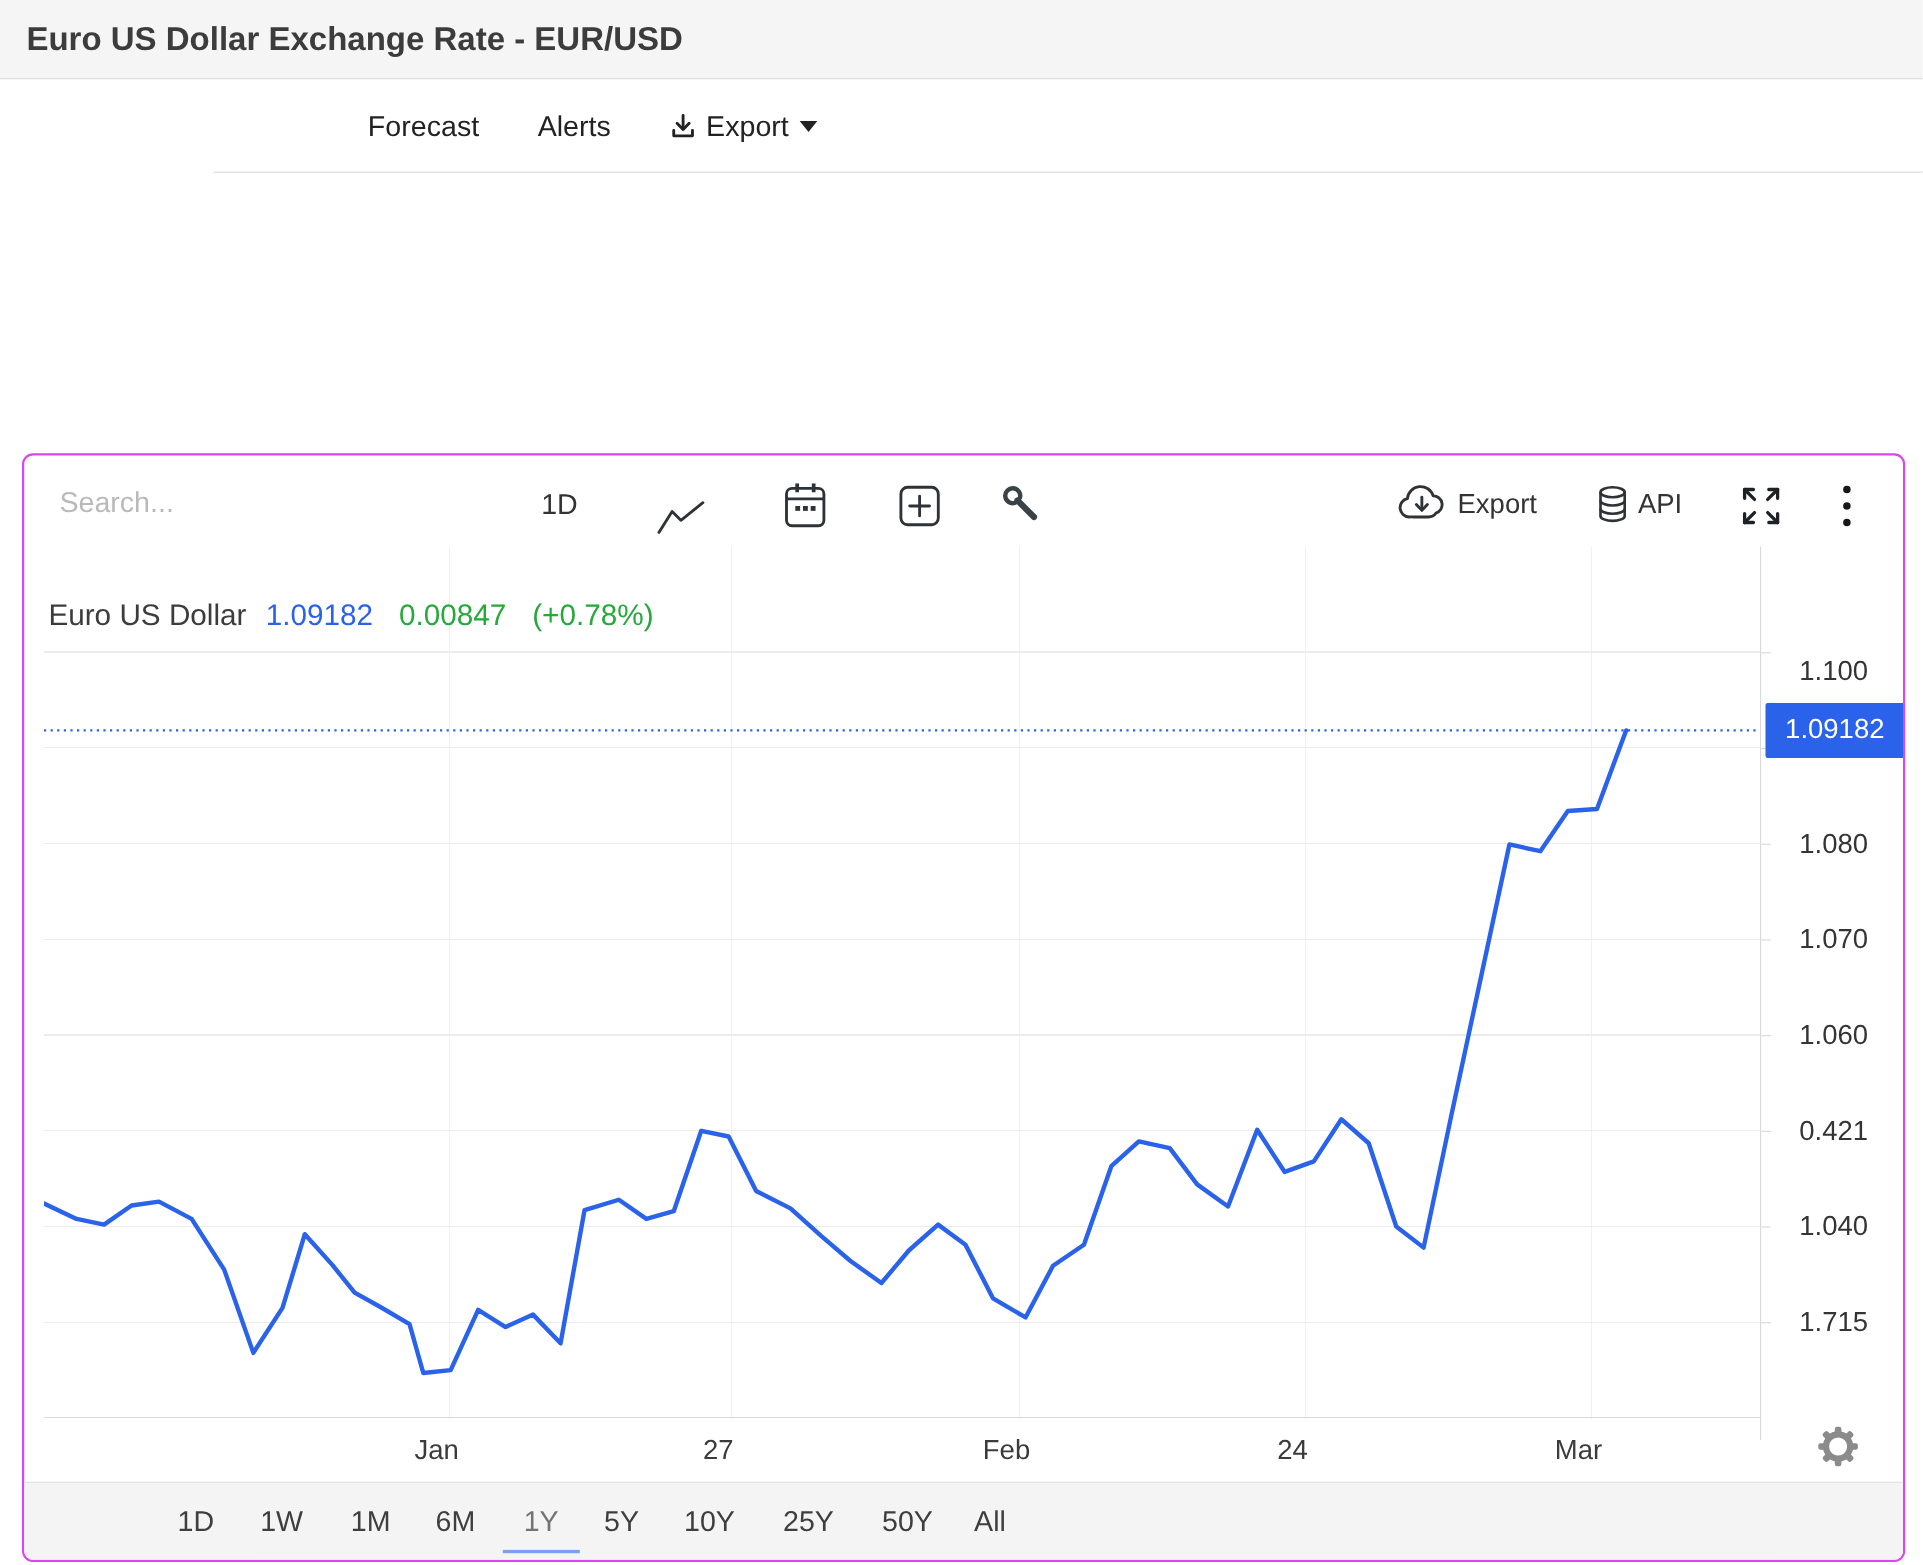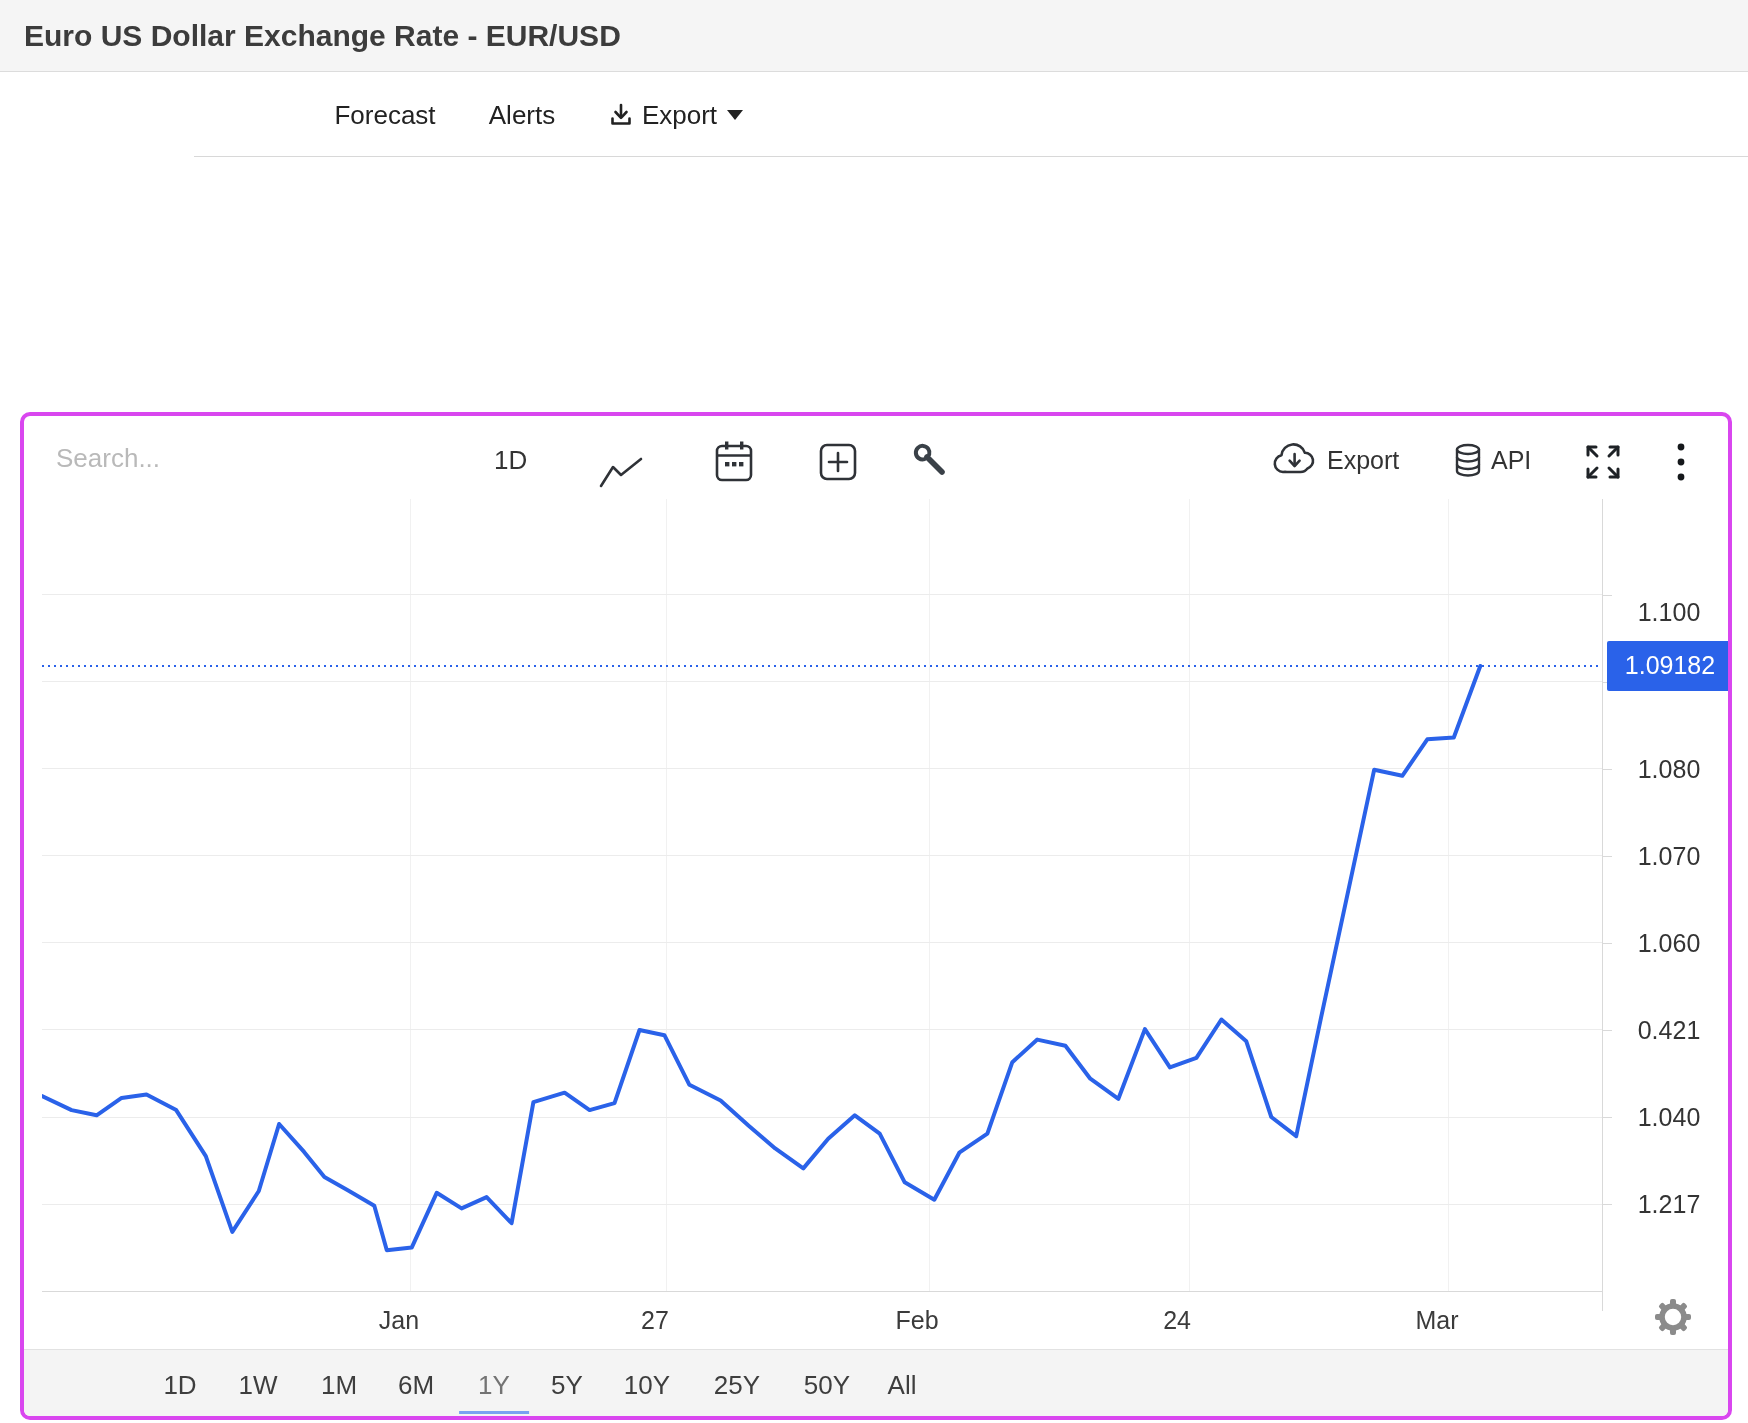--- a/index.html
+++ b/index.html
@@ -24,21 +24,21 @@
   .tab.active{
     background:#fff;border-left:1px solid #d8d8d8;border-right:1px solid #d8d8d8;
     color:#3a3a3a;z-index:2;height:85px;
   }
   .tab .dlicon{margin-right:9px;display:inline-flex;}
   .tab .caret{width:0;height:0;border-left:8px solid transparent;border-right:8px solid transparent;
        border-top:10px solid #222;margin-left:10px;display:inline-block;}
   
   .panel{
     position:absolute;left:20px;top:412px;width:1712px;height:1008px;
-    background:#fff;border:4px solid #d946ef;border-radius:10px;box-sizing:border-box;overflow:hidden;
+    background:#fff;border:2px solid #d946ef;border-radius:10px;box-sizing:border-box;overflow:hidden;
   }
   .toolbar{position:absolute;left:0;top:0;width:100%;height:92px;}
   .search{
     position:absolute;left:30px;top:26px;width:260px;border:none;outline:none;
     font-size:26px;color:#444;background:transparent;font-family:"Liberation Sans",sans-serif;
   }
   .search::placeholder{color:#b9b9b9;}
   .tb-item{position:absolute;display:flex;align-items:center;color:#333;font-size:25px;cursor:pointer;}
   .tb-item svg{display:block;}
   .tb-label{margin-left:9px;}
@@ -188,20 +188,26 @@
       <span>
         <svg width="10" height="42" viewBox="0 0 10 42" fill="#15181b">
           <circle cx="5" cy="6" r="3.4"></circle>
             <circle cx="5" cy="21" r="3.4"></circle>
             <circle cx="5" cy="36" r="3.4"></circle>
         </svg>
       </span>
     </div>
   </div>
 
+  <div class="legend">
+    <span class="nm">Euro US Dollar</span>
+    <span class="pr">1.09182</span>
+    <span class="ch">0.00847</span>
+    <span class="ch">(+0.78%)</span>
+  </div>
 
   <svg class="chart" width="1560" height="793" viewBox="0 0 1560 793">
       <line x1="368.94" x2="368.94" y1="0" y2="793" stroke="#f1f1f1" stroke-width="1" shape-rendering="crispEdges"></line>
       <line x1="624.936" x2="624.936" y1="0" y2="793" stroke="#f1f1f1" stroke-width="1" shape-rendering="crispEdges"></line>
       <line x1="887.016" x2="887.016" y1="0" y2="793" stroke="#f1f1f1" stroke-width="1" shape-rendering="crispEdges"></line>
       <line x1="1147.068" x2="1147.068" y1="0" y2="793" stroke="#f1f1f1" stroke-width="1" shape-rendering="crispEdges"></line>
       <line x1="1406.964" x2="1406.964" y1="0" y2="793" stroke="#f1f1f1" stroke-width="1" shape-rendering="crispEdges"></line>
       <line x1="0" x2="1560" y1="95.75192096597061" y2="95.75192096597061" stroke="#ececec" stroke-width="1" shape-rendering="crispEdges"></line>
       <line x1="0" x2="1560" y1="182.7991218441266" y2="182.7991218441266" stroke="#ececec" stroke-width="1" shape-rendering="crispEdges"></line>
       <line x1="0" x2="1560" y1="269.8463227222826" y2="269.8463227222826" stroke="#ececec" stroke-width="1" shape-rendering="crispEdges"></line>
@@ -224,21 +230,21 @@
       <div class="ytick" style="top: 444px;"></div>
       <div class="ytick" style="top: 531px;"></div>
       <div class="ytick" style="top: 618px;"></div>
       <div class="ytick" style="top: 705px;"></div>
       <div class="ylab" style="top: 81.7519px; margin-top: 17px;">1.100</div>
       <div class="ylab" style="top: 255.846px;">1.080</div>
       <div class="ylab" style="top: 342.894px;">1.070</div>
       <div class="ylab" style="top: 429.941px;">1.060</div>
       <div class="ylab" style="top: 516.988px;">0.421</div>
       <div class="ylab" style="top: 604.035px;">1.040</div>
-      <div class="ylab" style="top: 691.082px;">1.217</div>
+      <div class="ylab" style="top: 691.082px;">1.715</div>
     </div>
 
   <div class="xlabels">
       <div class="xlab" style="left: 368.94px;">Jan</div>
       <div class="xlab" style="left: 624.936px;">27</div>
       <div class="xlab" style="left: 887.016px;">Feb</div>
       <div class="xlab" style="left: 1147.07px;">24</div>
       <div class="xlab" style="left: 1406.96px;">Mar</div>
     </div>
 

